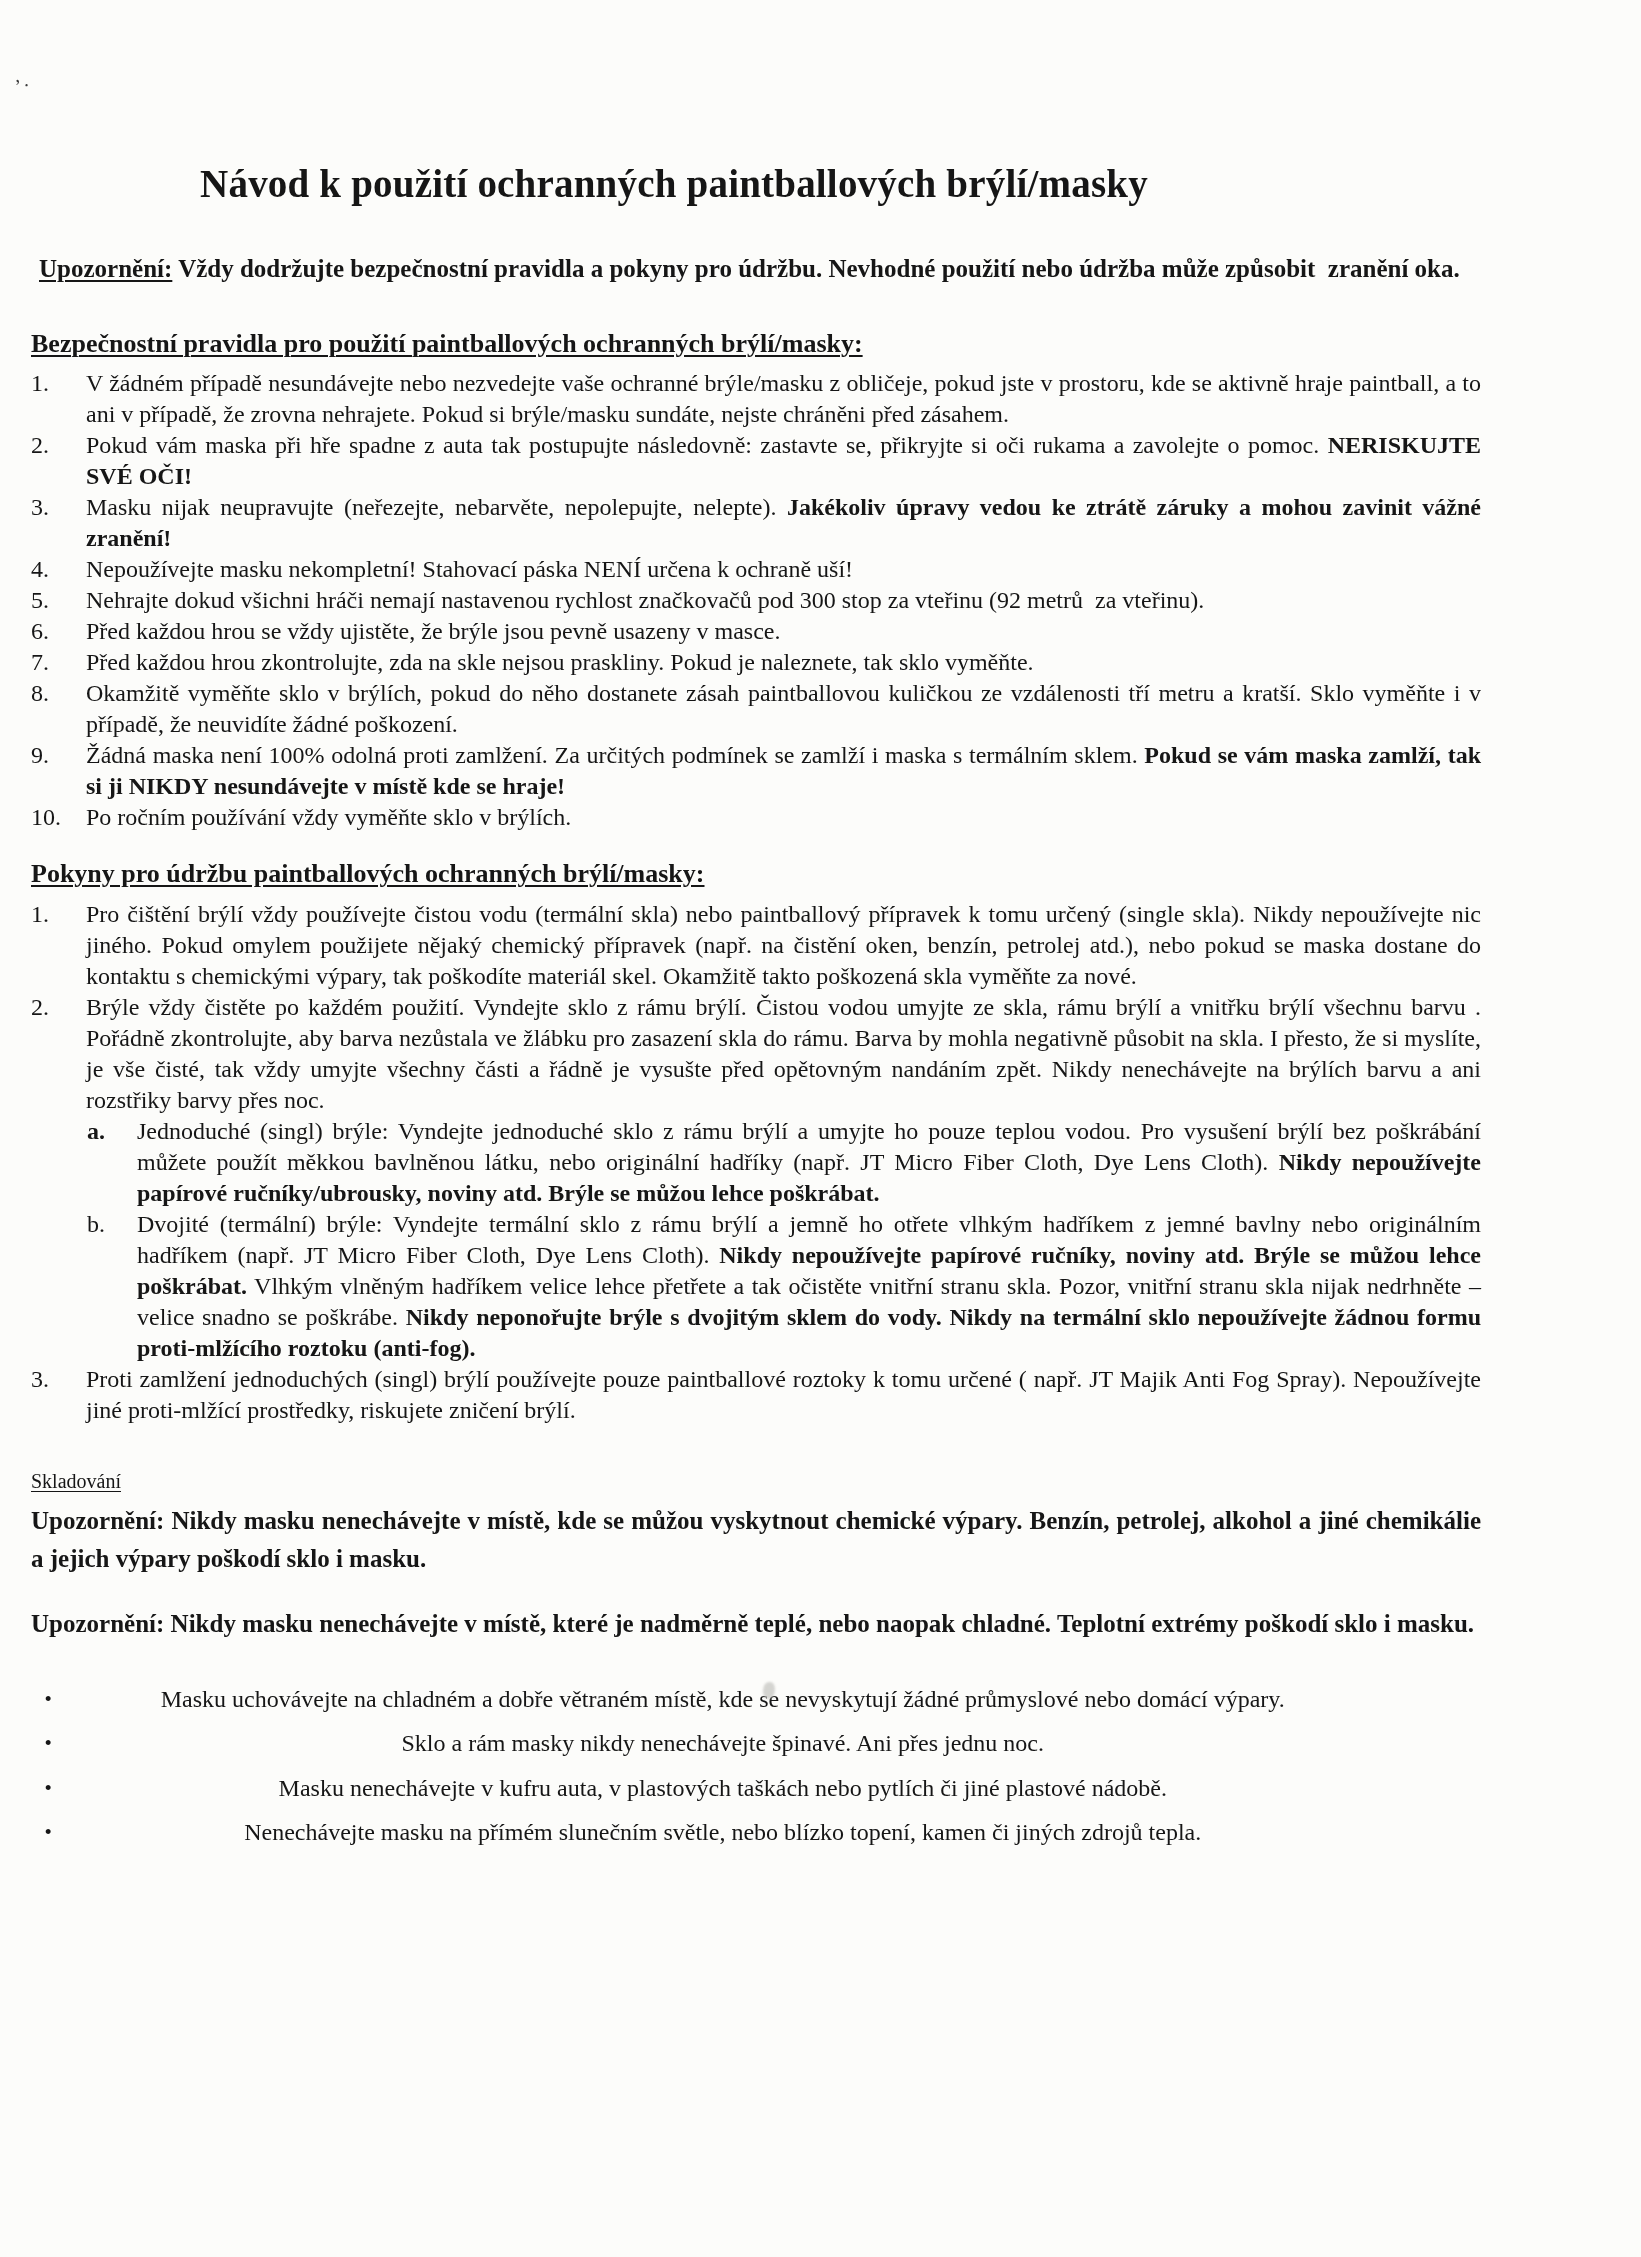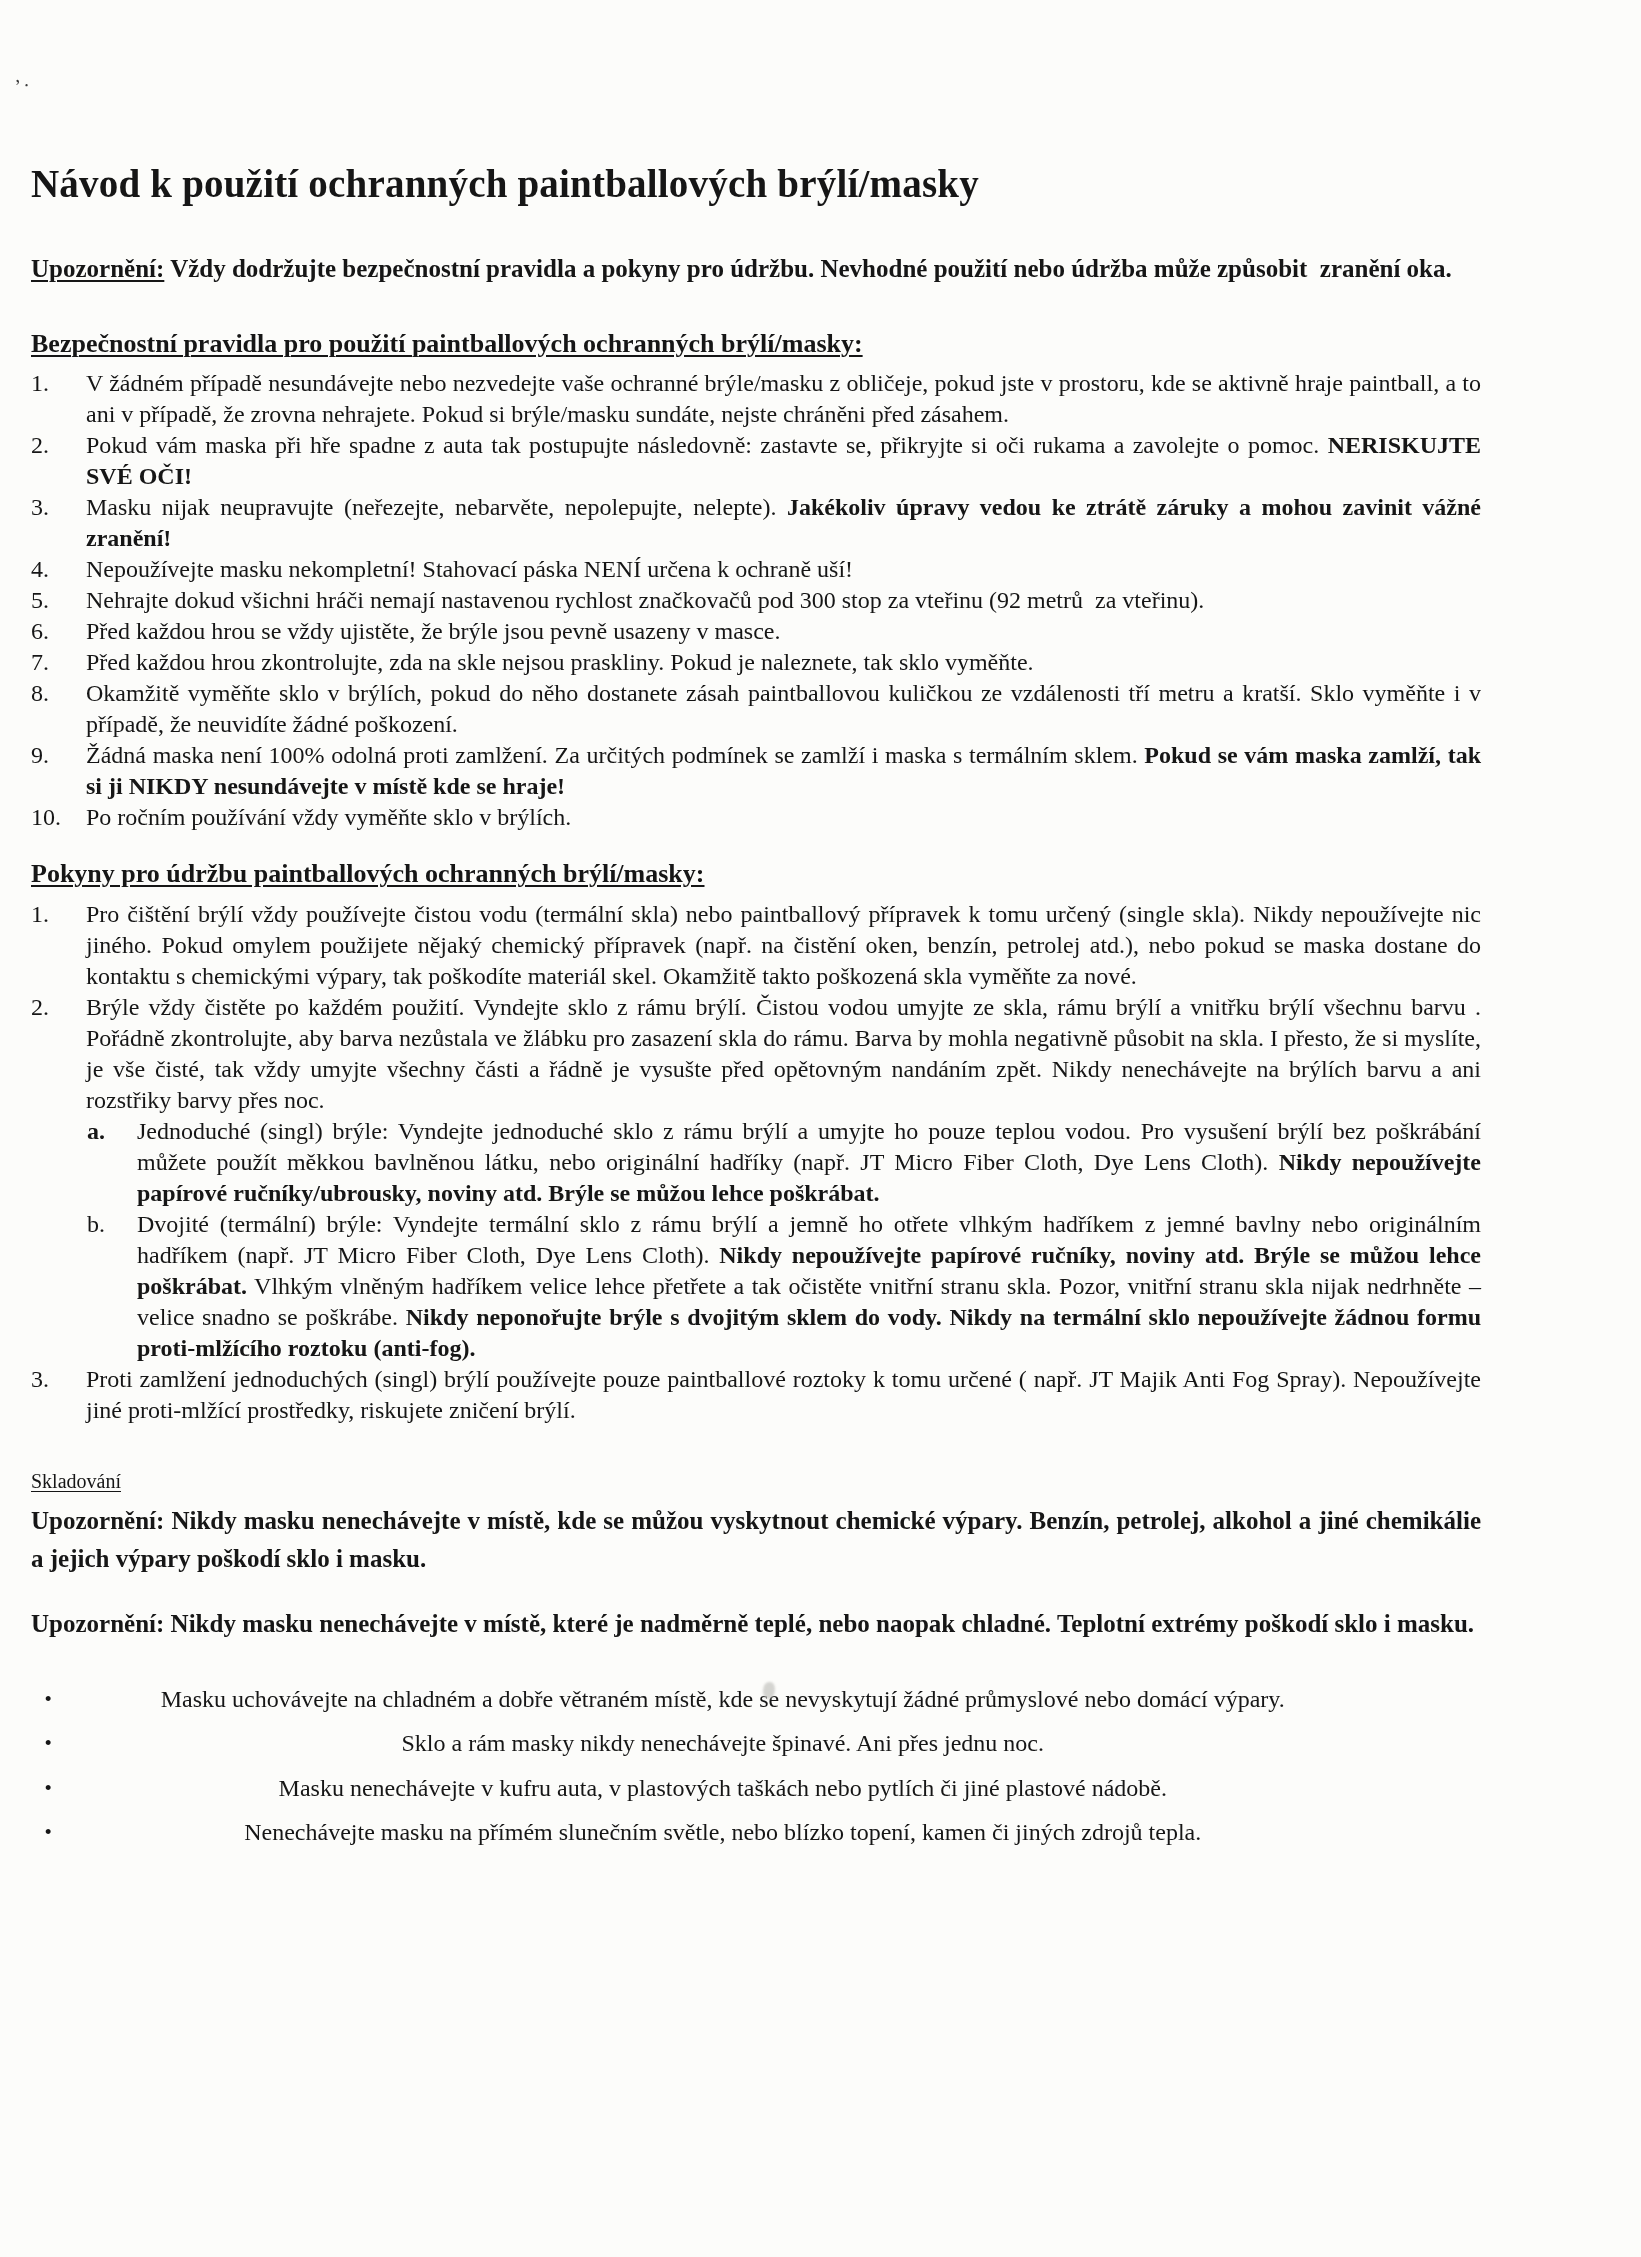--- a/index.html
+++ b/index.html
@@ -24,28 +24,29 @@
   }
   .artifact-smudge {
     position: absolute; left: 763px; top: 1682px;
     width: 11.6px; height: 17.4px; background: #c7c7c3;
     border-radius: 50% 40% 55% 45%;
     filter: blur(1px); opacity: .75;
   }
 
   .title {
     margin: 0 164px 0 0;
+    text-align: center;
     font-size: 39px;
     font-weight: 700;
     letter-spacing: 0.2px;
     line-height: 1.15;
   }
 
   .intro {
-    margin: 42px 0 0 0;
+    margin: 42px 0 0 8px;
     font-size: 25px;
     font-weight: 700;
     line-height: 39px;
     text-align: justify;
   }
 
   .b { font-weight: 700; }
   .u { text-decoration: underline; text-decoration-thickness: 1.9px; text-underline-offset: 2.9px; }
 
   .heading {

